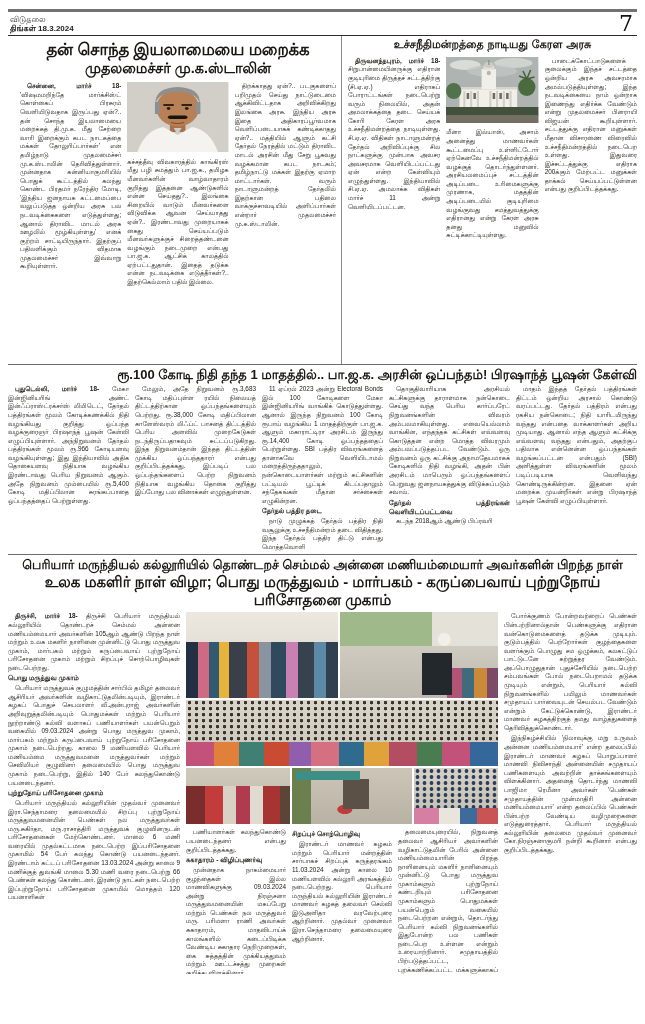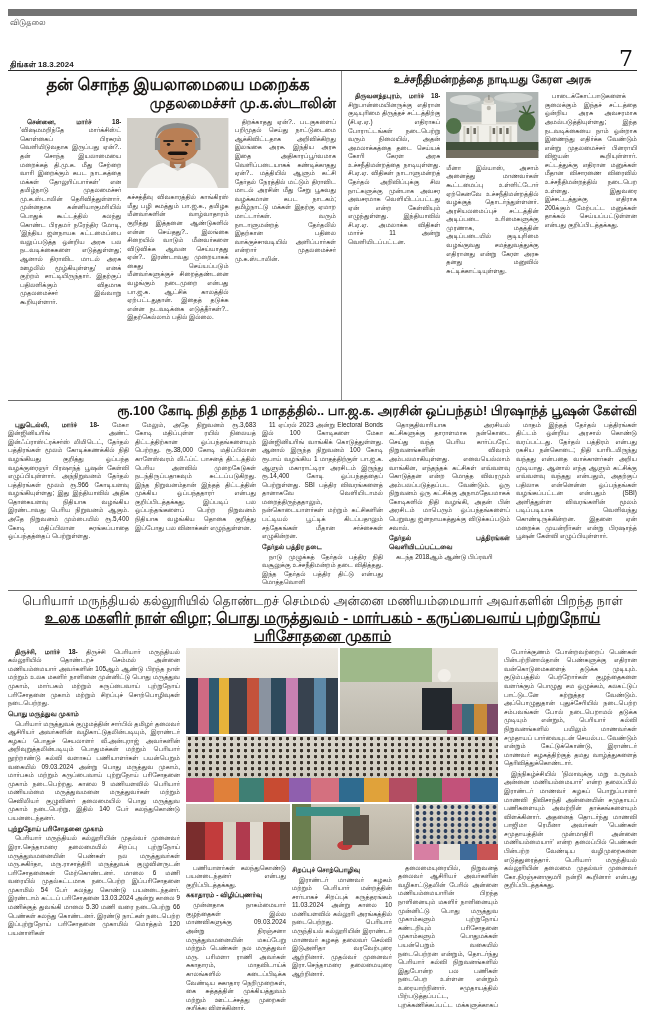--- a/index.html
+++ b/index.html
@@ -3,48 +3,48 @@
 <meta charset="utf-8">
 <style>
   html,body{margin:0;padding:0;}
   body{
     width:645px;height:1024px;background:#ffffff;overflow:hidden;
     font-family:"Liberation Sans",sans-serif;color:#181512;
     -webkit-font-smoothing:antialiased;
   }
   .page{padding:0 8px;}
   
-  .hdr{border-top:7px solid #737373;margin-top:9px;display:flex;justify-content:space-between;align-items:flex-end;padding:2px 2px 1px 2px;}
+  .hdr{border-top:3px solid #737373;margin-top:9px;display:flex;justify-content:space-between;align-items:flex-end;padding:2px 2px 1px 2px;}
   .mast{font-size:8px;color:#3c3c3c;line-height:1.2;}
-  .dateline{font-size:8px;font-weight:bold;color:#222;line-height:1.2;margin-top:32px;}
+  .dateline{font-size:8px;font-weight:bold;color:#222;line-height:1.2;}
   .pno{font-family:"DejaVu Serif",serif;font-size:22px;line-height:.9;color:#111;padding-right:2px;}
   .rule{border-top:1.4px solid #2b2b2b;}
   .rule-thin{border-top:1px solid #6d6d6d;}
   
   .top{display:flex;}
   .art-left{width:328px;padding:0 5px 0 0;margin-left:12px;}
   .vr{border-left:1px solid #8a8a8a;}
   .art-right{width:300px;padding-left:6px;}
   .hl-a{font-size:16.6px;font-weight:bold;text-align:center;line-height:1.16;margin:4px 0 0;letter-spacing:-.2px;}
-  .hl-a3{font-size:14.4px;font-weight:bold;text-align:right;line-height:1.2;margin:1px 0 0;}
+  .hl-a3{font-size:14.4px;font-weight:bold;text-align:center;line-height:1.2;margin:1px 0 0;}
   .hl-b{font-size:18.4px;font-weight:bold;text-align:center;line-height:1.12;margin:5px 0 0;letter-spacing:-.3px;}
   .hl-b3{font-family:"DejaVu Serif",serif;font-size:11px;font-weight:bold;text-align:center;margin:2px 0 0;}
   .bodycols{display:flex;gap:6px;margin-top:5px;height:282px;overflow:hidden;}
   .bcol{flex:1;font-size:6.4px;line-height:1.34;text-align:justify;overflow:hidden;color:#23201c;}
   .bcol p{margin:0 0 2px;text-indent:7px;}
   .dl{font-weight:bold;}
   
   .photo{display:block;width:100%;margin:0 0 3px;}
   
   .hl-mid{font-size:13px;font-weight:bold;text-align:right;margin:3px 0 2px;line-height:1.15;}
   .cols5{display:flex;gap:6px;height:166px;overflow:hidden;margin-bottom:3px;}
   .subhd{font-weight:bold;font-size:6.6px;margin:2px 0 1px;text-indent:0;}
   
-  .hl-c1{font-size:12.6px;font-weight:normal;text-align:center;margin:3px 0 0;line-height:1.2;}
-  .hl-c2{font-size:15px;font-weight:bold;text-align:center;margin:0 0 3px;line-height:1.2;text-decoration:underline;}
+  .hl-c1{font-size:12.6px;font-weight:bold;text-align:center;margin:3px 0 0;line-height:1.2;}
+  .hl-c2{font-size:15px;font-weight:bold;text-align:center;margin:0 0 3px;line-height:1.2;}
   .bwrap{display:flex;gap:6px;height:366px;overflow:hidden;}
   .b-left{width:172px;}
   .b-mid{width:312px;flex:none;}
   .b-right{flex:1;}
   .btxt{font-size:6.4px;line-height:1.34;text-align:justify;overflow:hidden;height:100%;color:#23201c;}
   .btxt p{margin:0 0 2px;text-indent:7px;}
   .collage{height:212px;display:flex;flex-direction:column;gap:2px;}
   .c-row{display:flex;gap:2px;}
   .tile{flex:none;}
   .t-a{width:152px;height:86px;

